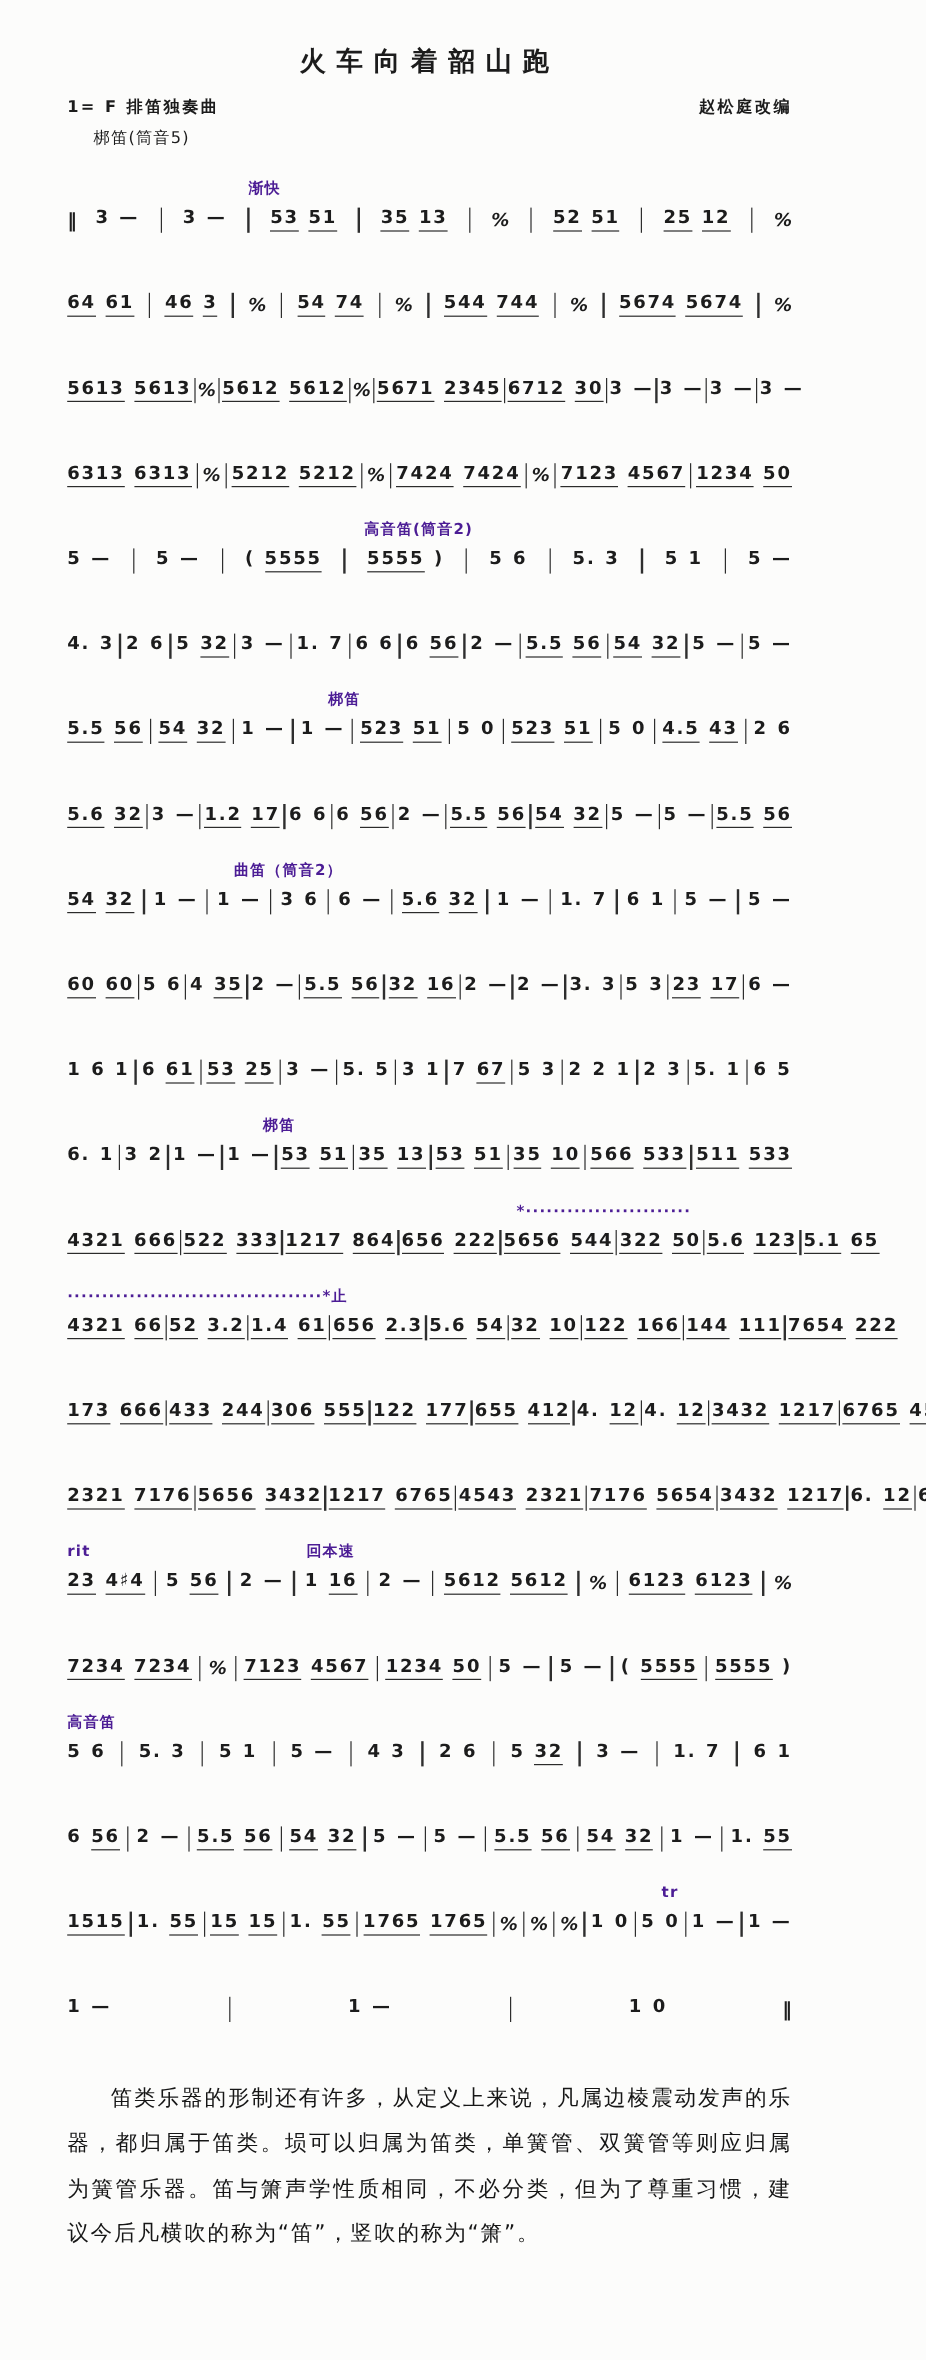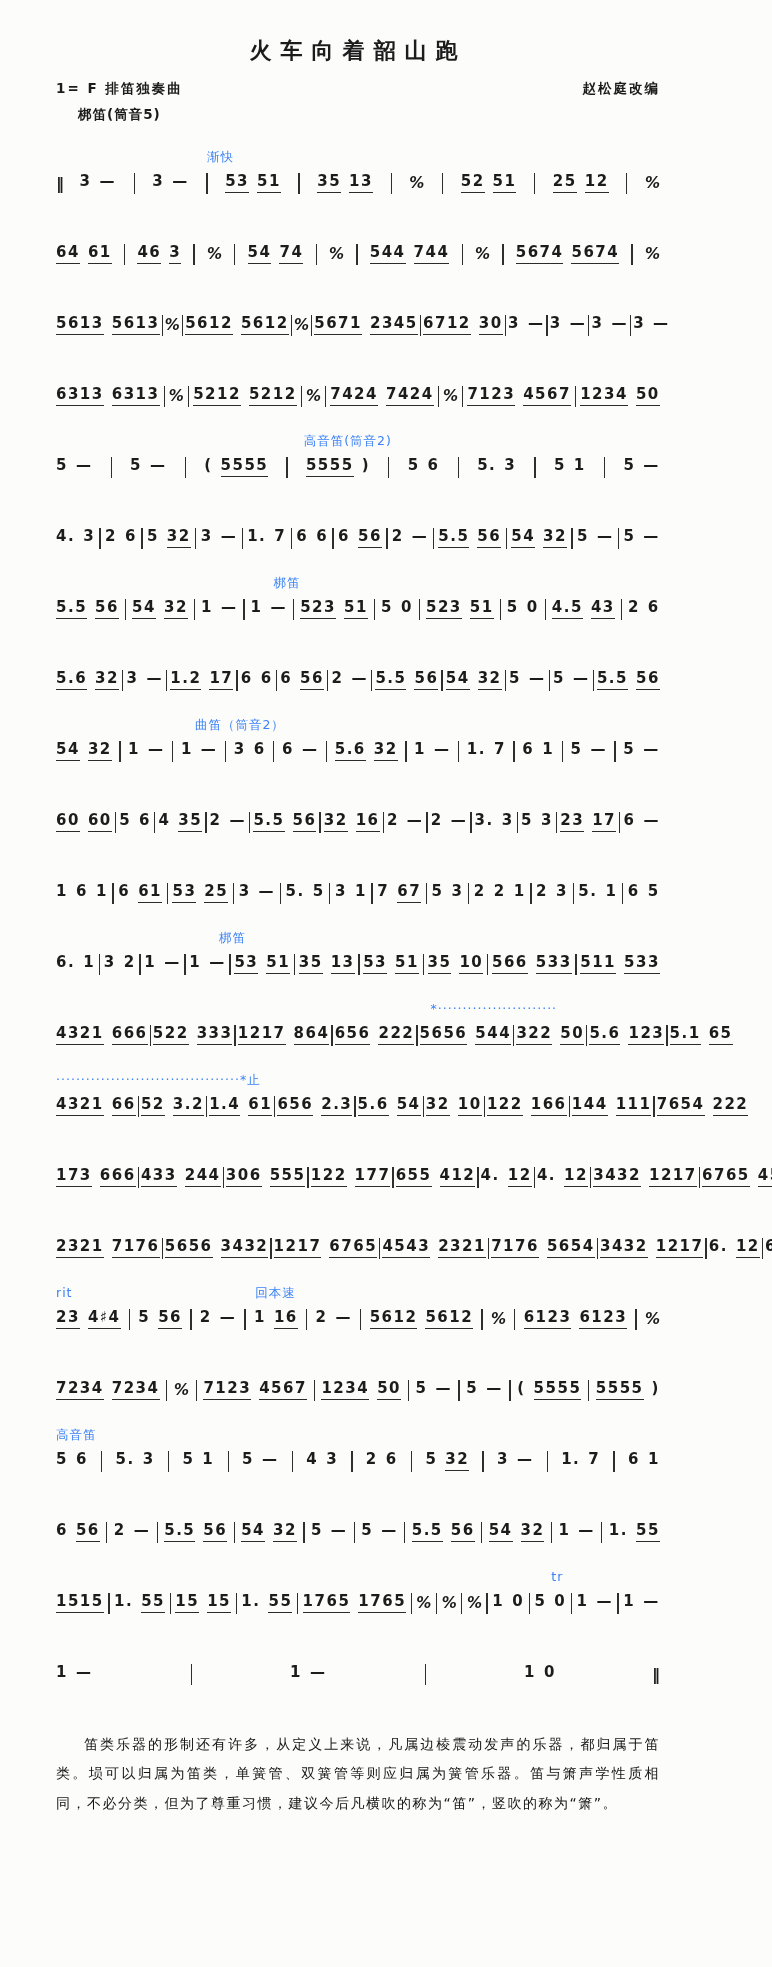--- a/index.html
+++ b/index.html
@@ -29,41 +29,41 @@
     justify-content:space-between;
     align-items:flex-end;
     font-size:13.5px;
     font-weight:bold;
     text-align:center;
   }
   .meta-key{letter-spacing:2px;}
   .meta-arranger{letter-spacing:2px;}
   .meta-instrument{
     font-size:13.5px;
-    font-weight:bold;
+    font-weight:normal;
     letter-spacing:1px;
     margin:8px 0 0 22px;
   }
   
   .score{
     margin-top:44px;
   }
   .score-line{
     position:relative;
     height:30px;
     margin-bottom:41px;
   }
   .line-label{
     position:absolute;
     top:-19px;
     font-size:12.5px;
-    font-weight:normal;
+    font-weight:bold;
     letter-spacing:1px;
     white-space:nowrap;
-    color:#3b82f6;
+    color:#4c1d95;
   }
   .notes-row{
     display:flex;
     align-items:center;
     justify-content:space-between;
     width:100%;
     height:30px;
   }
   .measure{
     display:flex;
@@ -94,21 +94,21 @@
     flex:0 0 auto;
   }
   .sysbar{
     font-size:16px;
     font-weight:bold;
     flex:0 0 auto;
   }
   
   .footer-para{
     margin-top:34px;
-    font-size:14px;
+    font-size:18px;
     line-height:2.1;
     letter-spacing:1.5px;
     text-align:justify;
     text-indent:2em;
     color:#161616;
   }
 </style>
 </head>
 <body>
 

